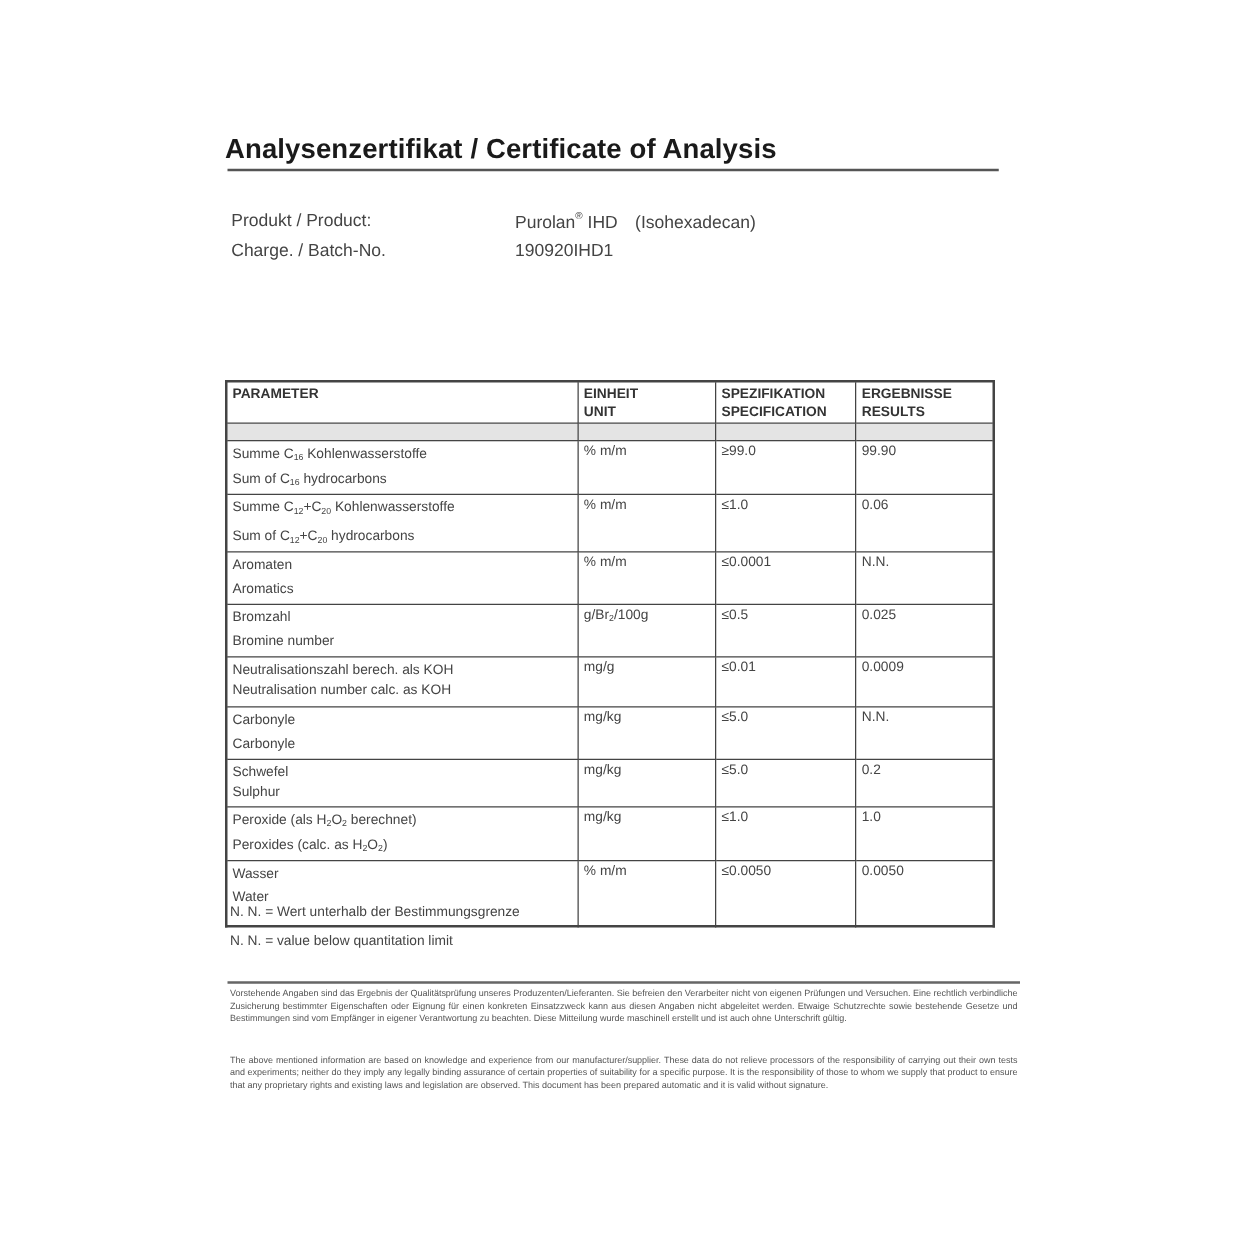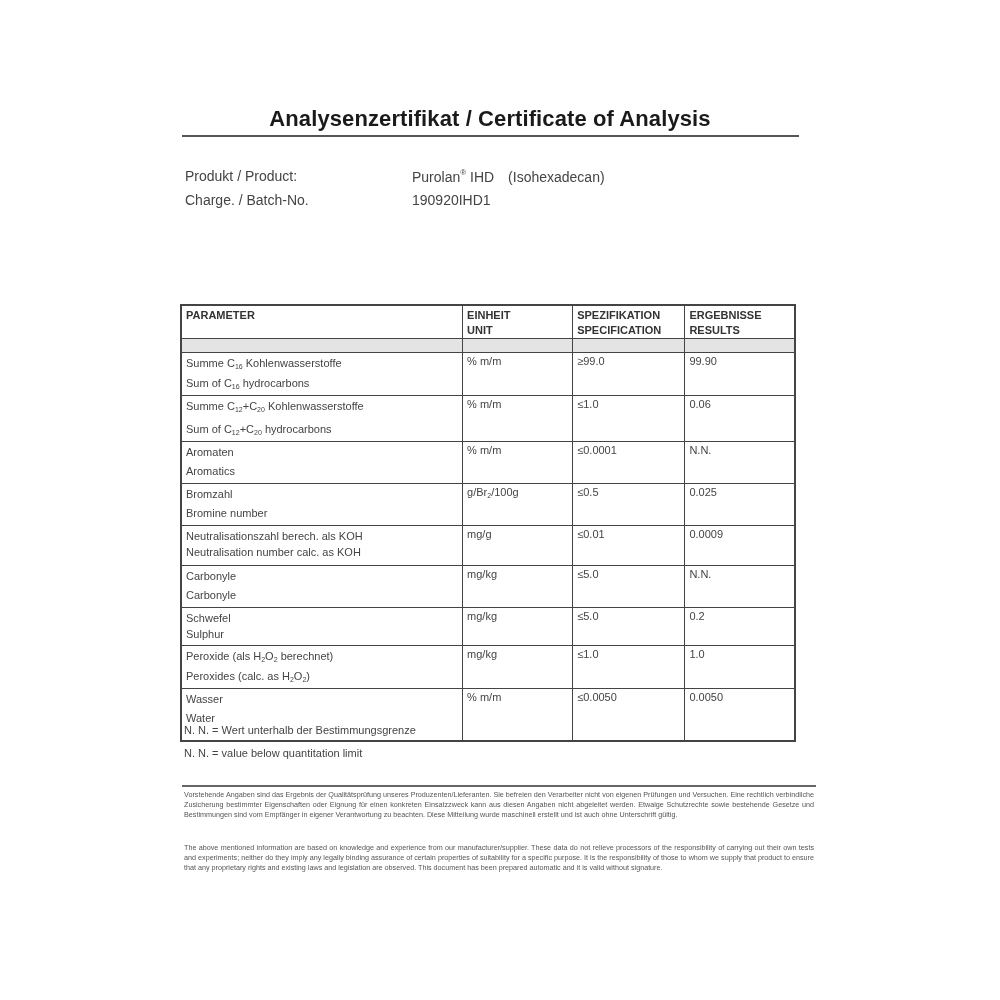--- a/index.html
+++ b/index.html
@@ -3,21 +3,21 @@
   <meta charset="utf-8">
   <style>
     html, body { margin: 0; padding: 0; }
     body {
       width: 1000px; height: 1000px; background: #ffffff; position: relative;
       font-family: "Liberation Sans", sans-serif; color: #222;
       overflow: hidden;
     }
     .title {
       position: absolute; left: 180px; top: 106px; width: 620px;
-      text-align: center; font-size: 22px; font-weight: bold; color: #1a1a1a;
+      font-size: 22px; font-weight: bold; color: #1a1a1a;
       letter-spacing: 0.1px;
     }
     .title-rule {
       position: absolute; left: 182px; top: 135px; width: 617px; height: 2px;
       background: #555;
     }
     .meta-row { position: absolute; left: 185px; font-size: 14px; color: #444; }
     .meta-label { position: absolute; left: 0; white-space: nowrap; }
     .meta-value { position: absolute; left: 227px; white-space: nowrap; text-align: center; }
     .meta-value sup { font-size: 8px; vertical-align: 7px; }

